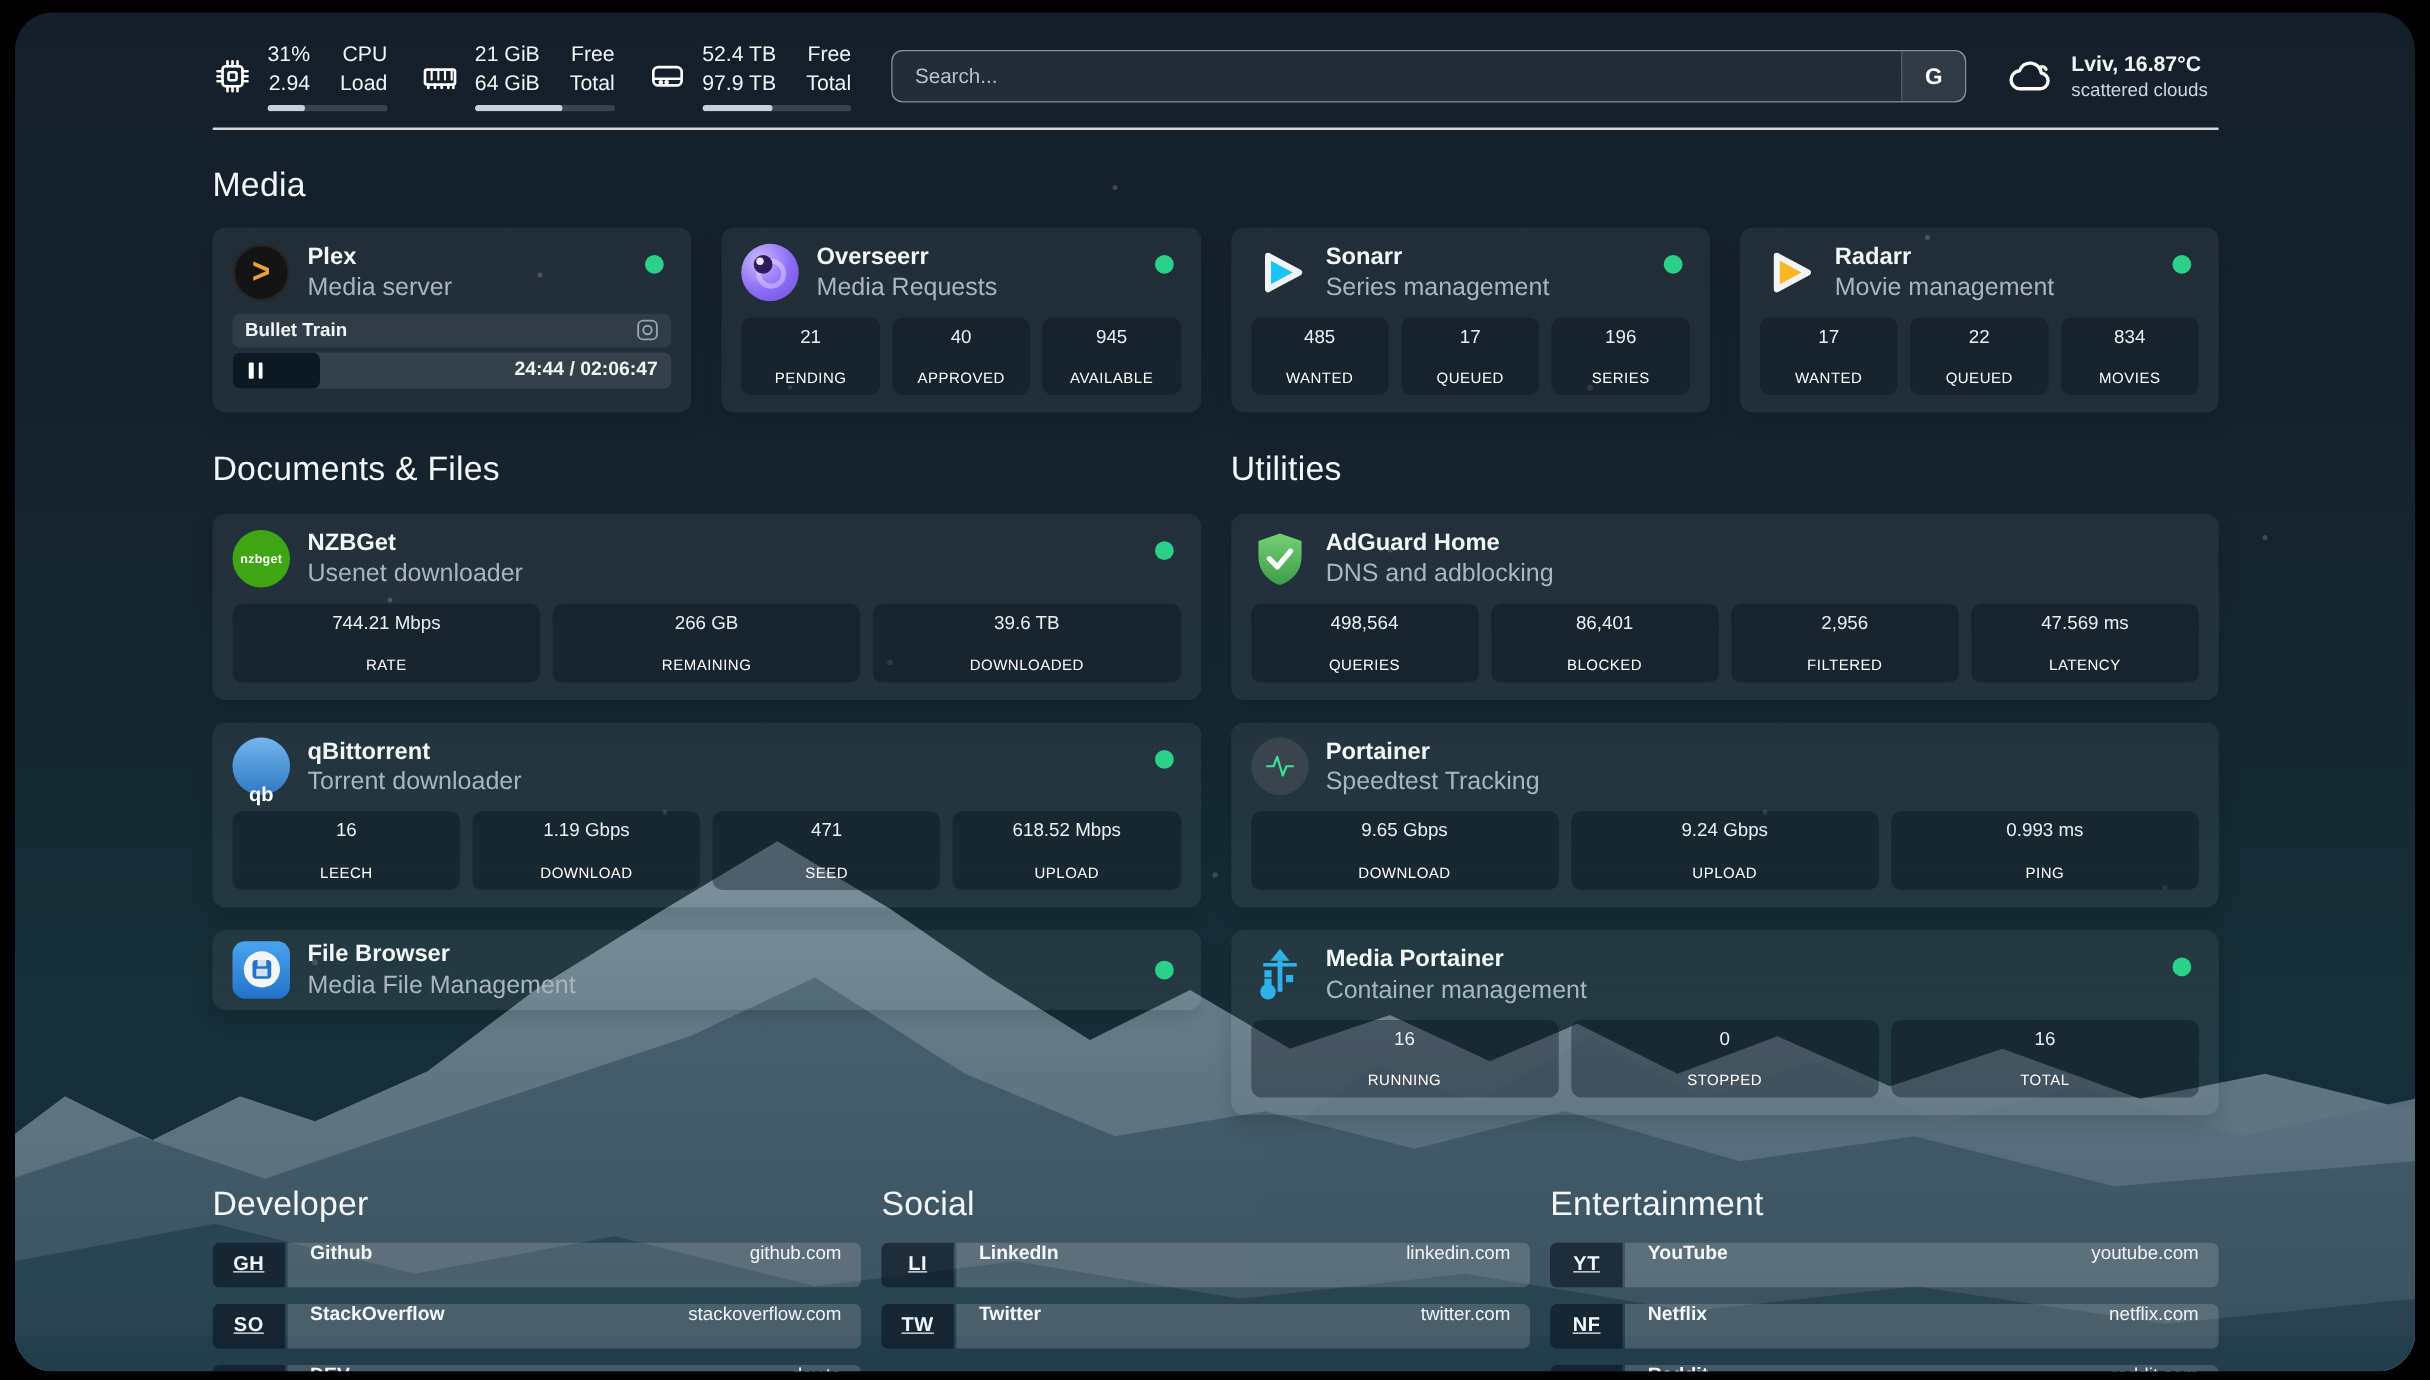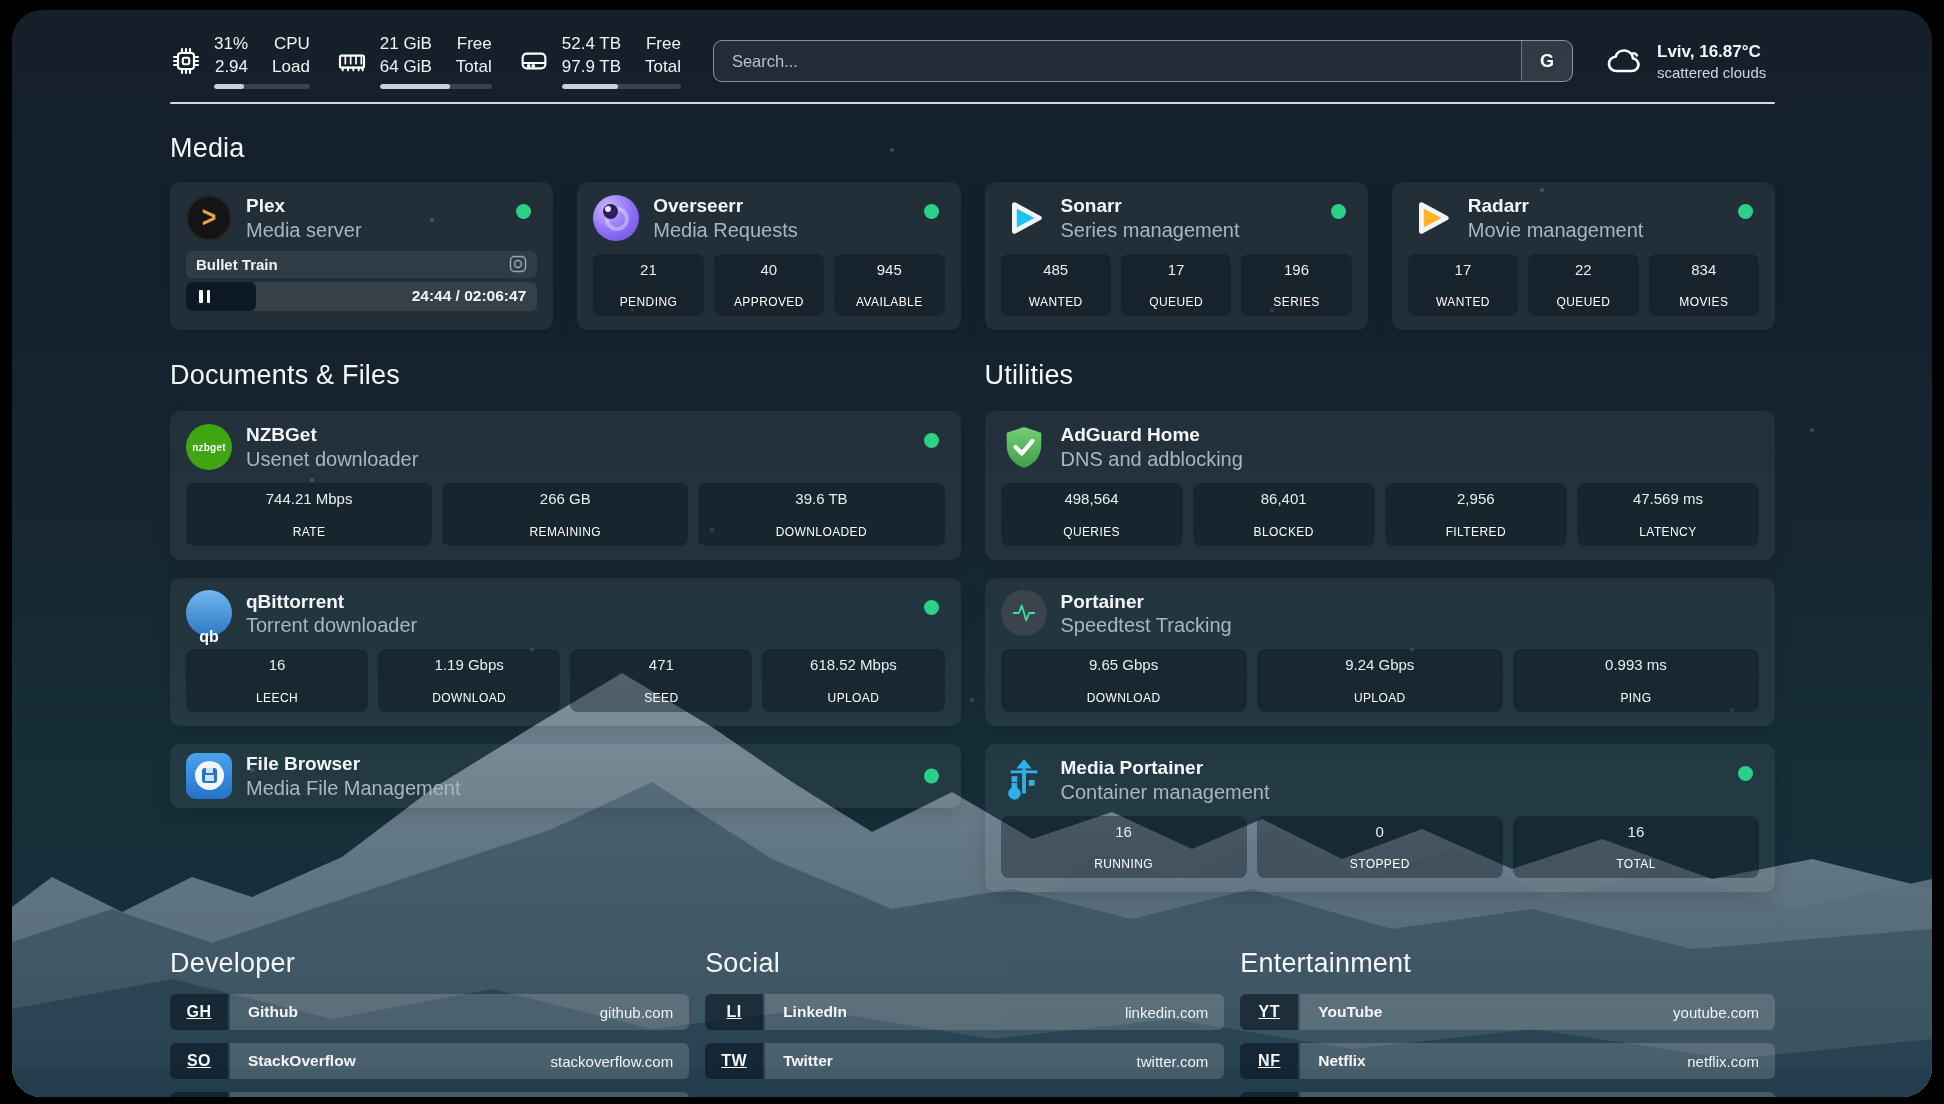--- a/index.html
+++ b/index.html
@@ -86,21 +86,21 @@
   .speedbg{background:#39444c;}
   .triwrap{border-radius:12px;}
 
   
   .bookmarks{display:grid;grid-template-columns:1fr 1fr 1.03fr;gap:16px;margin-top:56px;}
   .bm-head{margin-bottom:15px;}
   .bm-rows{display:flex;flex-direction:column;gap:13px;}
   .bm-row{height:36px;display:flex;border-radius:6px;overflow:hidden;cursor:pointer;}
   .bm-abbr{width:58px;flex:none;background:rgba(9,23,34,.62);display:flex;align-items:center;justify-content:center;
     font-size:16px;font-weight:600;letter-spacing:.5px;color:#f4f7f9;margin-right:2px;text-decoration:underline;}
-  .bm-body{flex:1;background:rgba(255,255,255,.155);display:flex;align-items:center;padding:0 16px 0 18px;gap:24px;}
+  .bm-body{flex:1;background:rgba(255,255,255,.155);display:flex;padding:0 16px 0 18px;gap:24px;}
   .bm-name{font-size:15.5px;font-weight:600;color:#f4f7f9;}
   .bm-url{margin-left:auto;font-size:15px;color:#eef3f6;}
 </style>
 </head>
 <body>
 
 <div class="panel">
 
   <svg class="mountains" viewBox="0 0 1920 520" preserveAspectRatio="none">
     <path fill="#8ea3b1" opacity="0.92" d="M0 330 L40 300 L110 335 L180 300 L240 320 L330 280 L420 212 L520 150 L610 96 L700 150 L780 205 L860 255 L940 215 L1020 262 L1100 235 L1180 272 L1250 242 L1330 282 L1410 252 L1500 292 L1590 262 L1700 302 L1800 282 L1920 312 L1920 520 L0 520 Z"></path>

